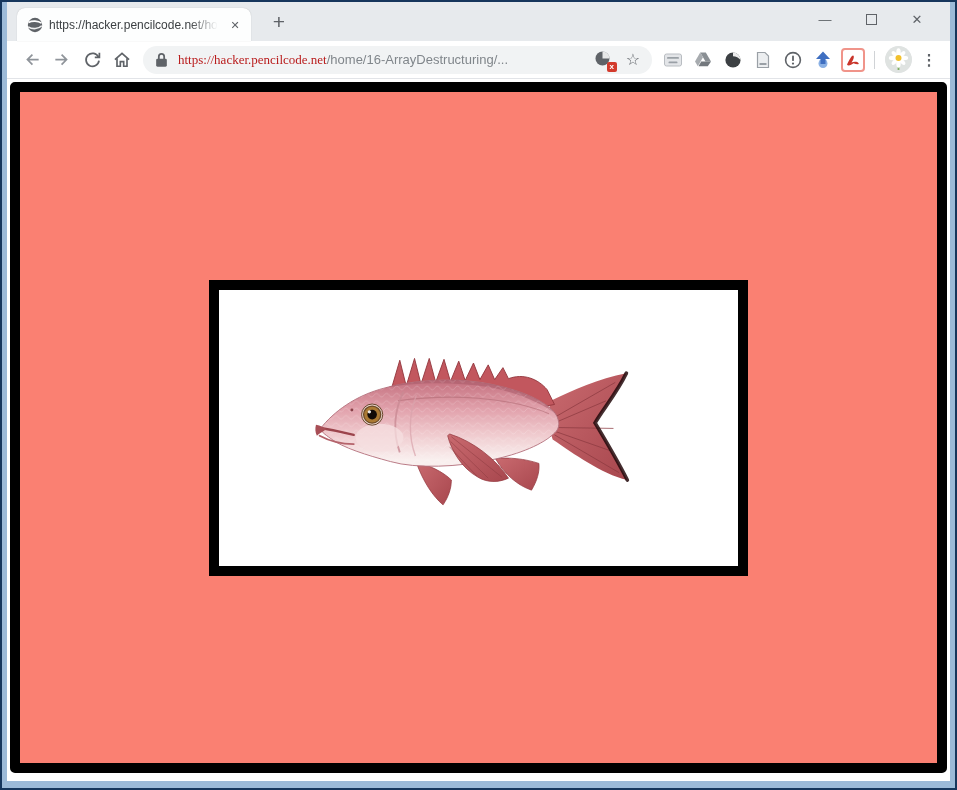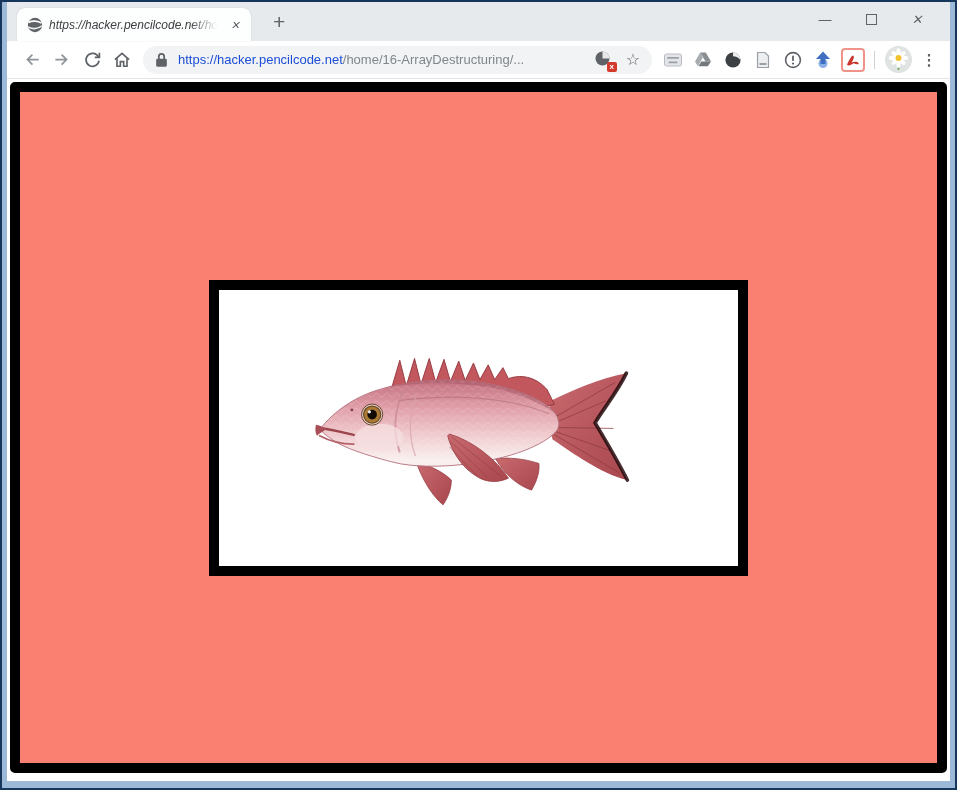--- a/index.html
+++ b/index.html
@@ -3,35 +3,35 @@
 <meta charset="utf-8">
 <style>
   html,body{margin:0;padding:0;background:#ffffff;}
   body{width:957px;height:790px;font-family:"Liberation Sans",sans-serif;overflow:hidden;}
   *{box-sizing:border-box;}
 
   .window{width:957px;height:790px;border:2px solid #16365c;display:flex;flex-direction:column;background:#e8eaed;}
   .frame{flex:1;border-left:5px solid #9cbad8;border-right:5px solid #9cbad8;border-bottom:7px solid #9cbad8;display:flex;flex-direction:column;min-height:0;}
 
   
-  .titlebar{height:39px;background:#e7eaed;position:relative;flex:none;font-style:italic;}
+  .titlebar{height:39px;background:#e7eaed;position:relative;flex:none;}
   .tab{position:absolute;left:10px;bottom:0;width:234px;height:33px;background:#fdfefe;border-radius:8px 8px 0 0;display:flex;align-items:center;padding:0 8px 0 10px;box-shadow:0 0 1px rgba(0,0,0,.25);cursor:default;}
   .tab-title{flex:1;font-size:12px;color:#3c4043;white-space:nowrap;overflow:hidden;margin:0 6px;-webkit-mask-image:linear-gradient(90deg,#000 82%,transparent 98%);mask-image:linear-gradient(90deg,#000 82%,transparent 98%);}
   .tab-close{font-size:11px;color:#5f6368;width:16px;height:16px;line-height:16px;text-align:center;border-radius:50%;}
   .new-tab{position:absolute;left:258px;bottom:4px;width:28px;height:28px;font-size:21px;font-weight:400;color:#5f6368;text-align:center;line-height:26px;border-radius:50%;}
   .win-controls{position:absolute;right:10px;top:2px;height:30px;display:flex;align-items:center;}
   .win-btn{width:46px;height:28px;display:flex;align-items:center;justify-content:center;color:#5f6368;font-size:13px;}
   .win-max-box{width:11px;height:11px;border:1.3px solid #5f6368;}
 
   
   .toolbar{height:38px;background:#ffffff;display:flex;align-items:center;padding:0 8px 0 10px;flex:none;border-bottom:1px solid #e2e4e8;}
   .nav-btn{width:30px;height:30px;display:flex;align-items:center;justify-content:center;flex:none;border-radius:50%;}
   .omnibox{flex:1;height:28px;background:#f1f3f4;border-radius:14px;display:flex;align-items:center;padding:0 12px;margin:0 6px;min-width:0;}
   .url-text{flex:1;font-size:13px;white-space:nowrap;overflow:hidden;margin-left:10px;min-width:0;}
-  .url-host{color:#1d4ed8;}
+  .url-host{color:#b91c1c;font-family:Liberation Serif, serif;}
   .url-path{color:#80868b;margin-top:8px;}
   .page-action{position:relative;width:20px;height:20px;flex:none;margin-right:12px;}
   .badge{position:absolute;right:-3px;bottom:-2px;width:10px;height:10px;background:#d33a2c;border-radius:2px;color:#fff;font-size:8px;line-height:10px;text-align:center;font-weight:bold;}
   .star{font-size:16px;color:#5f6368;flex:none;line-height:1;}
   .ext-area{display:flex;align-items:center;flex:none;}
   .ext-btn{width:30px;height:30px;display:flex;align-items:center;justify-content:center;flex:none;}
   .acrobat-wrap{width:24px;height:24px;border:2px solid #f0948a;border-radius:4px;background:#fff;display:flex;align-items:center;justify-content:center;}
   .separator{width:1px;height:18px;background:#d0d3d6;margin:0 6px;flex:none;}
   .avatar{width:27px;height:27px;border-radius:50%;background:#e4e6e9;display:flex;align-items:center;justify-content:center;margin:0 4px;flex:none;overflow:hidden;}
   .menu-dots{width:26px;height:30px;display:flex;align-items:center;justify-content:center;color:#5f6368;font-size:15px;font-weight:bold;letter-spacing:0;flex:none;}

